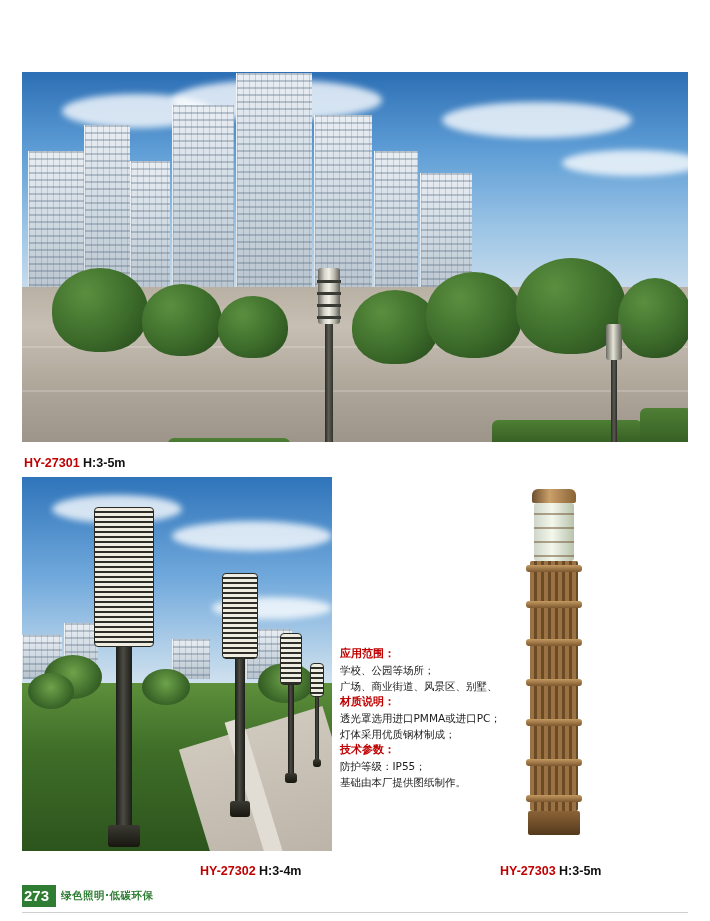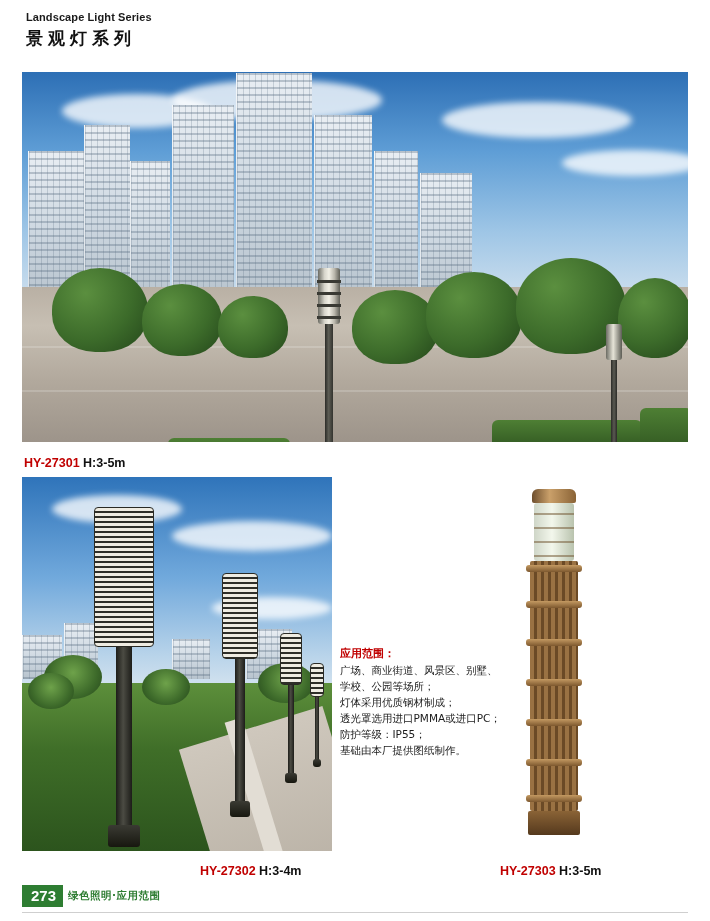--- a/index.html
+++ b/index.html
@@ -260,21 +260,21 @@
     position: absolute;
     left: 22px; bottom: 14px;
     display: flex;
     align-items: center;
   }
   .page-num {
     font-size: 15px;
     font-weight: bold;
     color: #ffffff;
     background: #2e7d32;
-    padding: 3px 7px 3px 9px;
+    padding: 3px 7px 3px 2px;
     line-height: 16px;
   }
   .footer-slogan {
     font-size: 10.5px;
     font-weight: bold;
     color: #2e7d32;
     margin-left: 5px;
     font-family: "DejaVu Sans", sans-serif;
     letter-spacing: 0.5px;
   }
@@ -283,24 +283,20 @@
     left: 22px; bottom: 8px;
     width: 666px; height: 1px;
     background: #cfcfcf;
   }
 </style>
 </head>
 <body>
 
 <div class="page">
 
-  <div class="header">
-    <div class="header-en">Landscape Light Series</div>
-    <div class="header-cn">景观灯系列</div>
-  </div>
 
   <div class="photo-top">
     <div class="sky"></div>
 
     <div class="cloud" style="left:40px; top:22px; width:150px; height:34px;"></div>
     <div class="cloud" style="left:150px; top:8px; width:210px; height:40px;"></div>
     <div class="cloud" style="left:420px; top:30px; width:190px; height:36px;"></div>
     <div class="cloud" style="left:540px; top:78px; width:140px; height:26px;"></div>
     <div class="cloud" style="left:10px; top:96px; width:120px; height:22px;"></div>
 
@@ -409,36 +405,38 @@
       <div class="lb-ring" style="top:190px;"></div>
       <div class="lb-ring" style="top:230px;"></div>
       <div class="lb-ring" style="top:270px;"></div>
       <div class="lb-ring" style="top:306px;"></div>
       <div class="lb-foot"></div>
     </div>
   </div>
 
   <div class="specs">
     <div class="spec-title">应用范围：</div>
+    <div class="spec-line">学校、公园等场所；</div>
     <div class="spec-line">广场、商业街道、风景区、别墅、</div>
-    <div class="spec-line">学校、公园等场所；</div>
+    <div class="spec-title">材质说明：</div>
+    <div class="spec-line">透光罩选用进口PMMA或进口PC；</div>
     <div class="spec-line">灯体采用优质钢材制成；</div>
-    <div class="spec-line">透光罩选用进口PMMA或进口PC；</div>
+    <div class="spec-title">技术参数：</div>
     <div class="spec-line">防护等级：IP55；</div>
     <div class="spec-line">基础由本厂提供图纸制作。</div>
   </div>
 
   <div class="caption cap-left">
     <span class="code">HY-27302</span>
     <span class="height">H:3-4m</span>
   </div>
   <div class="caption cap-right">
     <span class="code">HY-27303</span>
     <span class="height">H:3-5m</span>
   </div>
 
   <div class="footer-bar">
     <div class="page-num">273</div>
-    <div class="footer-slogan">绿色照明·应用范围</div>
+    <div class="footer-slogan">绿色照明·低碳环保</div>
   </div>
   <div class="footer-rule"></div>
 
 </div>
 
 </body></html>

